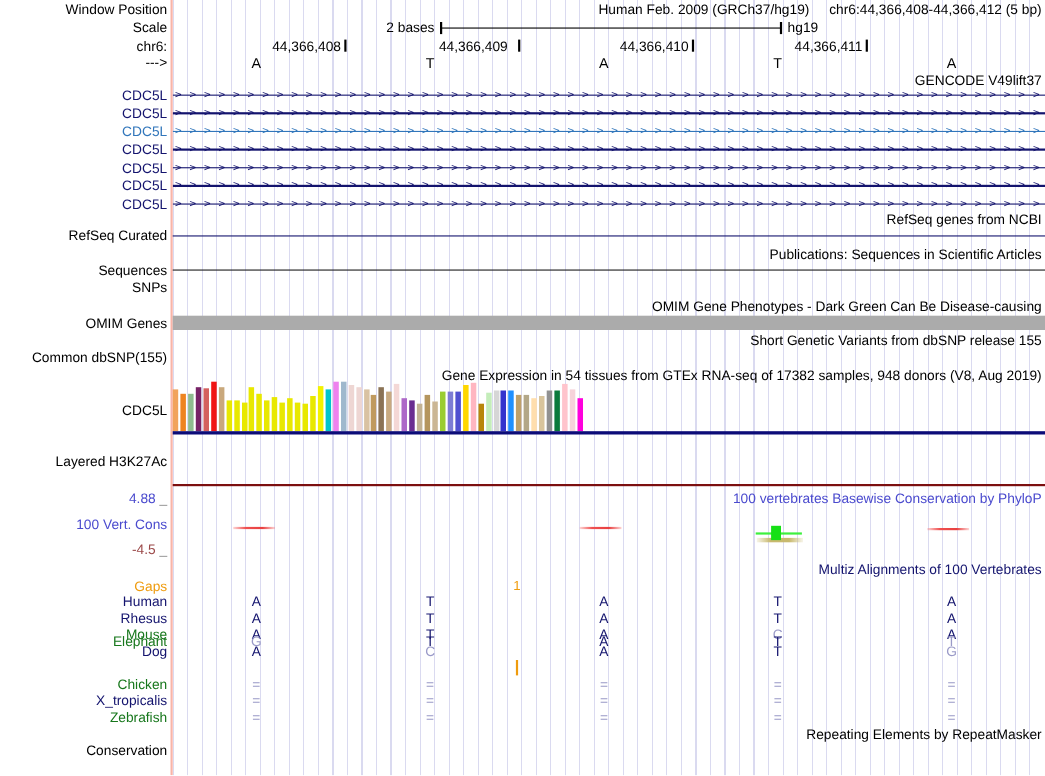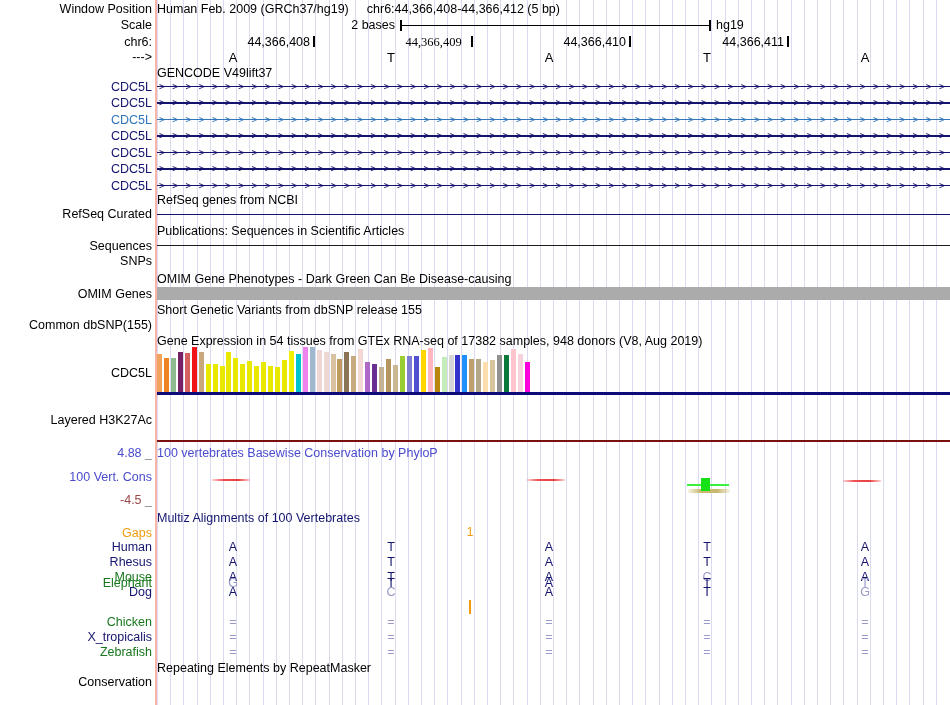--- a/index.html
+++ b/index.html
@@ -1,21 +1,21 @@
 <!DOCTYPE html>
 <html><head>
 <meta charset="utf-8">
 <style>
   html,body{margin:0;padding:0;background:#fff;}
   #screen{position:relative;width:950px;height:705px;background:#fff;overflow:hidden;
           font-family:"Liberation Sans",sans-serif;color:#000;}
   .abs{position:absolute;}
   .lbl{position:absolute;left:0;width:152px;text-align:right;font-size:12.5px;
        line-height:14px;white-space:nowrap;color:#000;}
-  .ttl{position:absolute;left:157px;width:790px;text-align:left;font-size:12.5px;
+  .ttl{position:absolute;left:157px;width:790px;text-align:right;font-size:12.5px;
        line-height:14px;white-space:nowrap;color:#000;}
   .grid{position:absolute;left:157px;top:0;width:792px;height:705px;
         background:repeating-linear-gradient(to right,#dadaf0 0px,#dadaf0 1px,transparent 1px,transparent 13.2px);}
   .salmon{position:absolute;left:155px;top:0;width:2px;height:705px;background:#f9b4a8;}
   .tick{position:absolute;width:1.5px;background:#000;}
   .hline{position:absolute;left:157px;width:793px;}
 </style>
 </head>
 <body>
 
@@ -33,21 +33,21 @@
   <div class="abs" style="top:18px;left:250px;width:145px;text-align:right;font-size:12.5px">2 bases</div>
   <div class="abs" style="top:25px;left:400px;width:310px;height:1.4px;background:#000"></div>
   <div class="tick" style="top:20px;left:400px;height:11px"></div>
   <div class="tick" style="top:20px;left:709px;height:11px"></div>
   <div class="abs" style="top:18px;left:716px;font-size:12.5px">hg19</div>
 
   <div class="lbl" style="top:35px">chr6:</div>
   <div id="coords">
       <div style="position: absolute; top: 35px; left: 241px; width: 69px; text-align: right; font-size: 12.5px; white-space: nowrap;">44,366,408</div>
       <div style="position: absolute; top: 36px; left: 313px; width: 1.5px; height: 11px; background: rgb(0, 0, 0);"></div>
-      <div style="position: absolute; top: 35px; left: 399px; width: 69px; text-align: center; font-size: 12.5px; white-space: nowrap; font-family: Liberation Serif, serif;">44,366,409</div>
+      <div style="position: absolute; top: 35px; left: 399px; width: 69px; text-align: left; font-size: 12.5px; white-space: nowrap;">44,366,409</div>
       <div style="position: absolute; top: 36px; left: 471px; width: 1.5px; height: 11px; background: rgb(0, 0, 0);"></div>
       <div style="position: absolute; top: 35px; left: 557px; width: 69px; text-align: right; font-size: 12.5px; white-space: nowrap;">44,366,410</div>
       <div style="position: absolute; top: 36px; left: 629px; width: 1.5px; height: 11px; background: rgb(0, 0, 0);"></div>
       <div style="position: absolute; top: 35px; left: 715px; width: 69px; text-align: right; font-size: 12.5px; white-space: nowrap;">44,366,411</div>
       <div style="position: absolute; top: 36px; left: 787px; width: 1.5px; height: 11px; background: rgb(0, 0, 0);"></div>
     </div>
 
   <div class="lbl" style="top:50px">---&gt;</div>
   <div id="topbases">
       <div style="position: absolute; top: 50px; left: 222px; width: 22px; text-align: center; font-size: 13px;">A</div>

